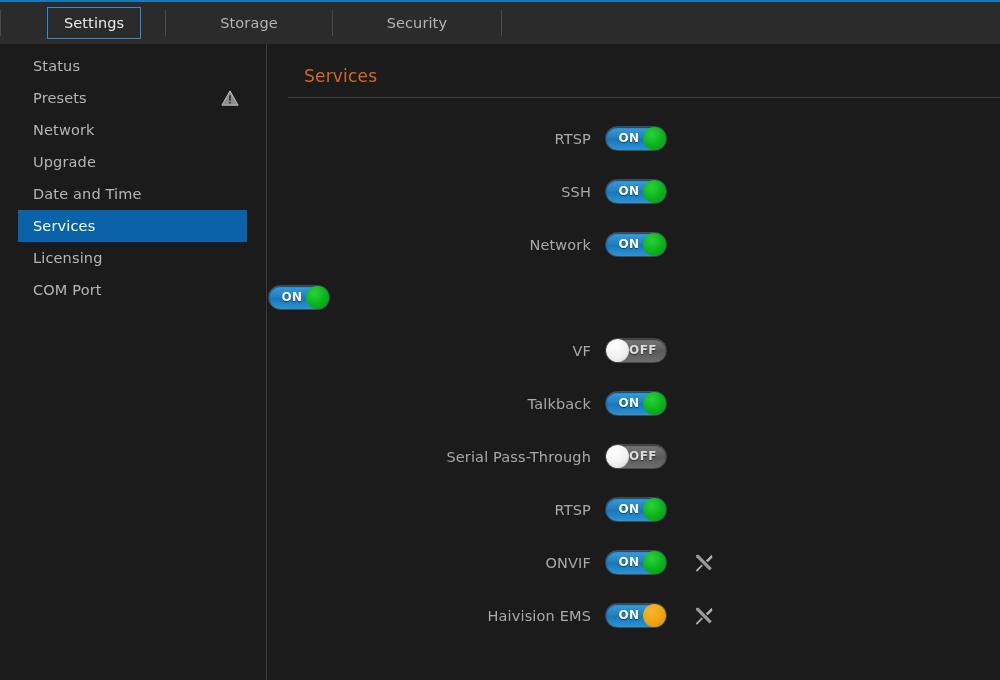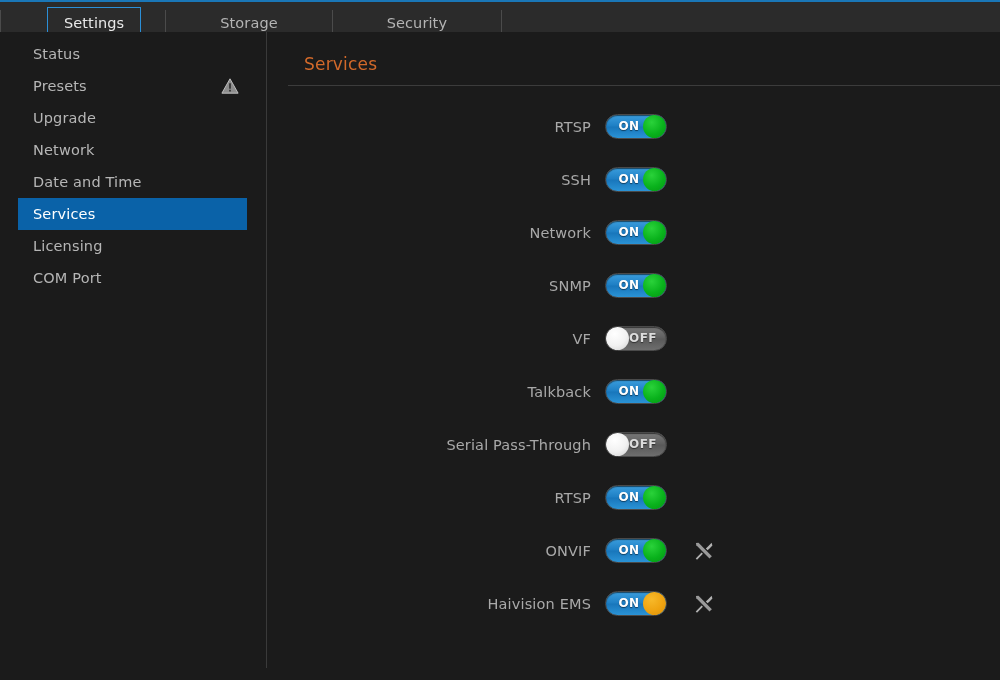--- a/index.html
+++ b/index.html
@@ -51,21 +51,21 @@
   .tab-sep {
     width: 1px;
     height: 26px;
     background: #4b4b4b;
     flex: 0 0 auto;
   }
 
   
   #content {
     position: absolute;
-    left: 0; top: 32px;
+    left: 0; top: 44px;
     width: 1000px; height: 636px;
     background: #1b1b1b;
   }
 
   
   #sidebar {
     position: absolute;
     left: 0; top: 0;
     width: 267px; height: 636px;
     border-right: 1px solid #3a3a3a;
@@ -239,25 +239,25 @@
     <div class="nav-item">
       <span class="nav-label">Presets</span>
       <svg class="warn-icon" viewBox="0 0 20 20">
         <path d="M10 2 L19 18 L1 18 Z" fill="#8d8d8d" stroke="#c9c9c9" stroke-width="1" stroke-linejoin="round"></path>
         <rect x="9.1" y="7" width="1.8" height="6" fill="#2a2a2a"></rect>
         <rect x="9.1" y="14.2" width="1.8" height="1.9" fill="#2a2a2a"></rect>
       </svg>
     </div>
 
     <div class="nav-item">
+      <span class="nav-label">Network</span>
+    </div>
+
+    <div class="nav-item">
       <span class="nav-label">Upgrade</span>
-    </div>
-
-    <div class="nav-item">
-      <span class="nav-label">Network</span>
     </div>
 
     <div class="nav-item">
       <span class="nav-label">Date and Time</span>
     </div>
 
     <div class="nav-item active">
       <span class="nav-label">Services</span>
     </div>
 
@@ -293,21 +293,20 @@
         </div>
         <div class="srow">
           <div class="srow-label">Network</div>
           <div class="toggle on">
             <span class="toggle-text">ON</span>
             <span class="knob"></span>
           </div>
           <div class="tools-slot"></div>
         </div>
         <div class="srow">
-          <div class="srow-label">SNMP</div>
           <div class="toggle on">
             <span class="toggle-text">ON</span>
             <span class="knob"></span>
           </div>
           <div class="tools-slot"></div>
         </div>
         <div class="srow">
           <div class="srow-label">VF</div>
           <div class="toggle off">
             <span class="toggle-text">OFF</span>

